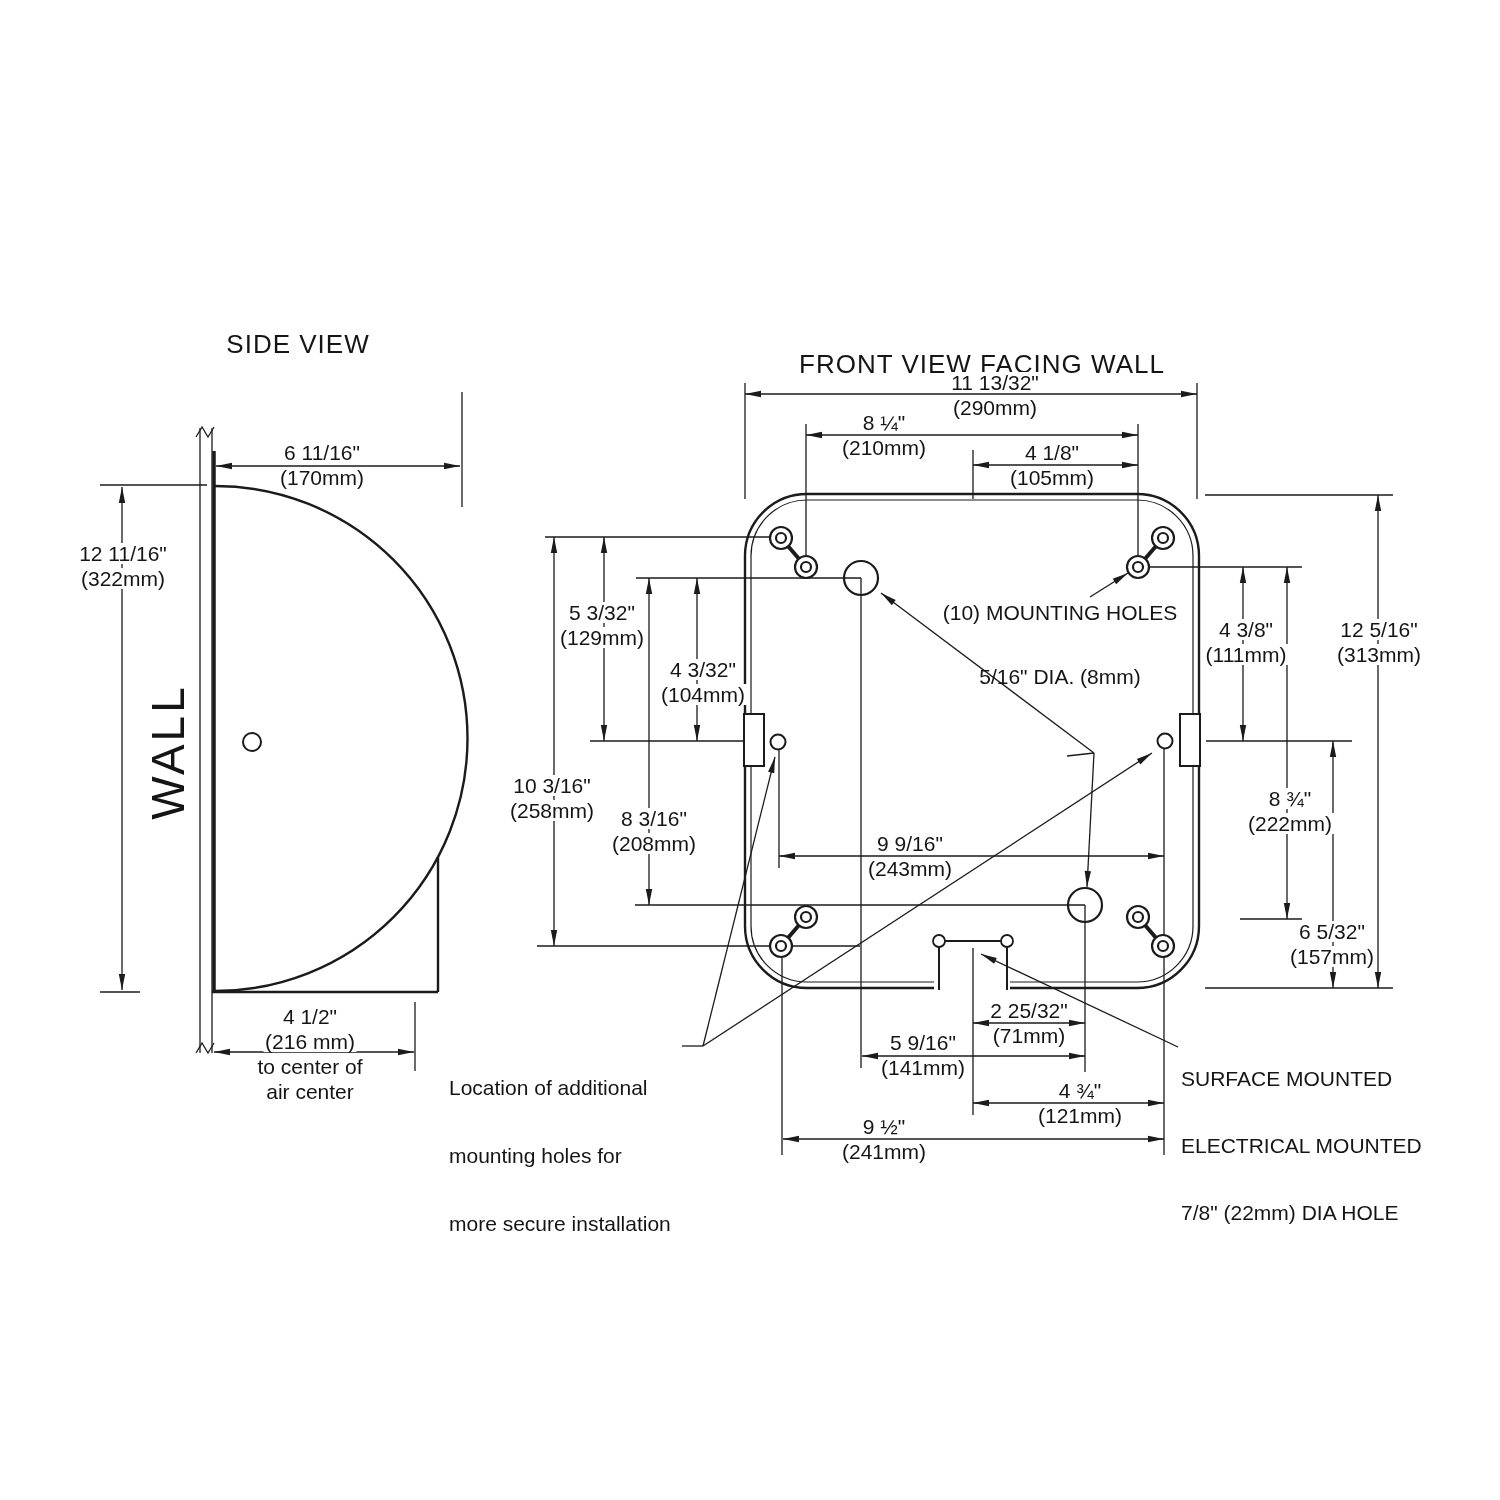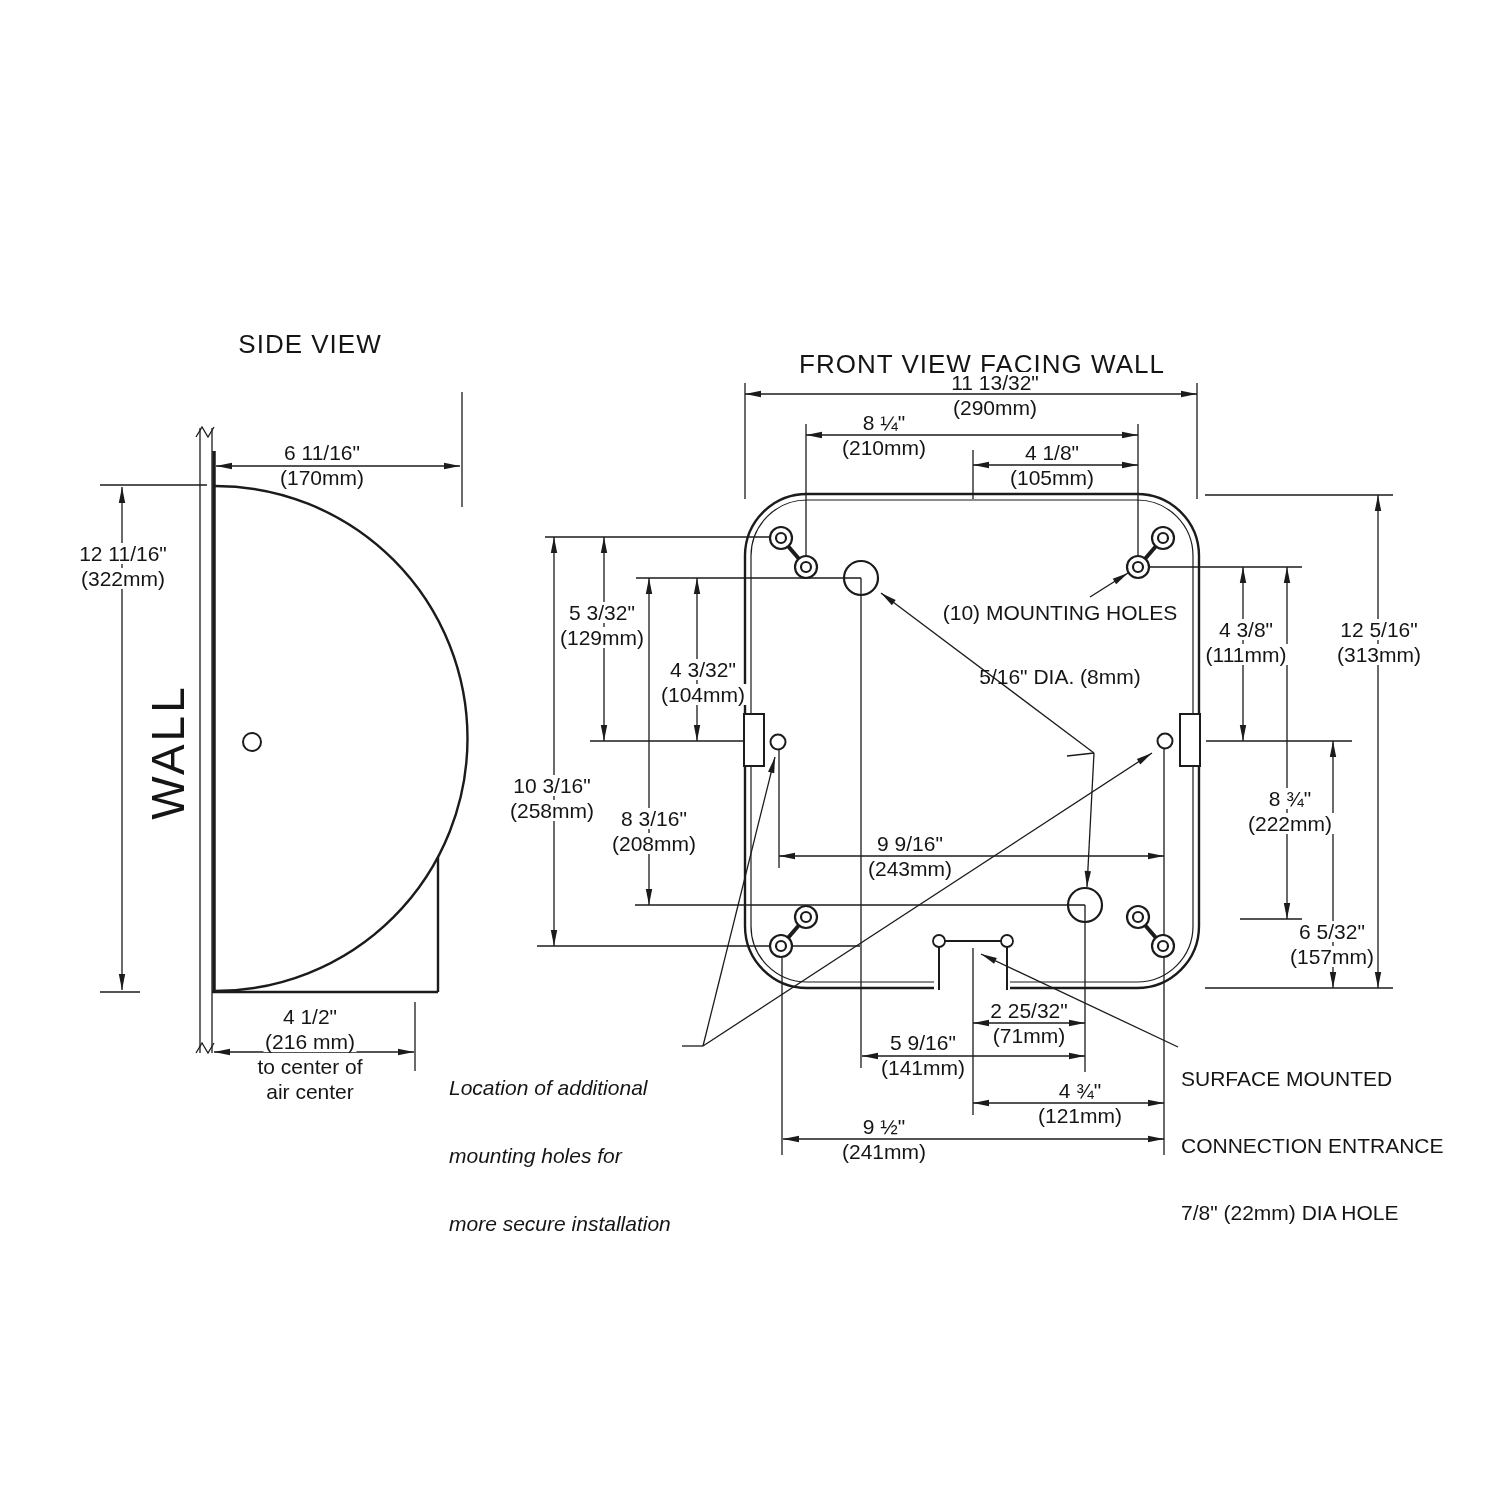--- a/index.html
+++ b/index.html
@@ -16,21 +16,21 @@
   .w35{stroke-width:3.5px;}
   .w4{stroke-width:4px;}
   .wf{fill:#fff;}
   .lbl{position:absolute;transform:translate(-50%,-50%);display:flex;flex-direction:column;
        gap:4px;align-items:center;text-align:center;font-size:21px;line-height:21px;color:#151515;}
   .lbl .row{background:#fff;padding:0 2px;white-space:nowrap;display:block;}
   .lbl.snug .row{padding:0;}
   .note{position:absolute;font-size:21px;line-height:23px;text-align:left;color:#151515;}
   .note .row{white-space:nowrap;margin-top:41px;}
   .note-mount{transform:translate(-50%,-50%);text-align:center;}
-  .note-add{line-height:27px;font-style:italic;}
+  .note-add{line-height:27px;}
   .note-surf{line-height:26px;}
   .title{position:absolute;transform:translate(-50%,-50%);font-size:26px;letter-spacing:1px;
          white-space:nowrap;color:#151515;}
   .wall-label{position:absolute;transform:translate(-50%,-50%) rotate(-90deg);font-size:46px;
          letter-spacing:3px;white-space:nowrap;color:#151515;}
 </style>
 </head>
 <body>
 
 <div class="stage">
@@ -170,21 +170,21 @@
           <circle class="w22 wf" cx="1163" cy="946" r="5"></circle>
       <circle class="w22 wf" cx="1138" cy="917" r="11"></circle>
           <circle class="w22 wf" cx="1138" cy="917" r="5"></circle>
     </g>
 
     <circle class="w2 wf" cx="778" cy="742" r="7.5"></circle>
     <circle class="w2 wf" cx="1165" cy="741" r="7.5"></circle>
   </g>
 </svg>
 
-<div class="title" style="left:310px;top:344px">SIDE VIEW</div>
+<div class="title" style="left:298px;top:344px">SIDE VIEW</div>
 <div class="title" style="left:982px;top:364px">FRONT VIEW FACING WALL</div>
 <div class="wall-label" style="left:168px;top:752px">WALL</div>
 
 <div class="lbl" style="left:322px;top:465px">
   <span class="row">6 11/16"</span>
   <span class="row">(170mm)</span>
 </div>
 <div class="lbl" style="left:123px;top:566px">
   <span class="row">12 11/16"</span>
   <span class="row">(322mm)</span>
@@ -265,17 +265,17 @@
   <div class="row">(10) MOUNTING HOLES</div>
   <div class="row">5/16" DIA. (8mm)</div>
 </div>
 <div class="note note-add" style="left:449px;top:1033px">
   <div class="row">Location of additional</div>
   <div class="row">mounting holes for</div>
   <div class="row">more secure installation</div>
 </div>
 <div class="note note-surf" style="left:1181px;top:1025px">
   <div class="row">SURFACE MOUNTED</div>
-  <div class="row">CONNECTION ENTRANCE</div>
+  <div class="row">ELECTRICAL MOUNTED</div>
   <div class="row">7/8" (22mm) DIA HOLE</div>
 </div>
 
 </div>
 
 </body></html>

